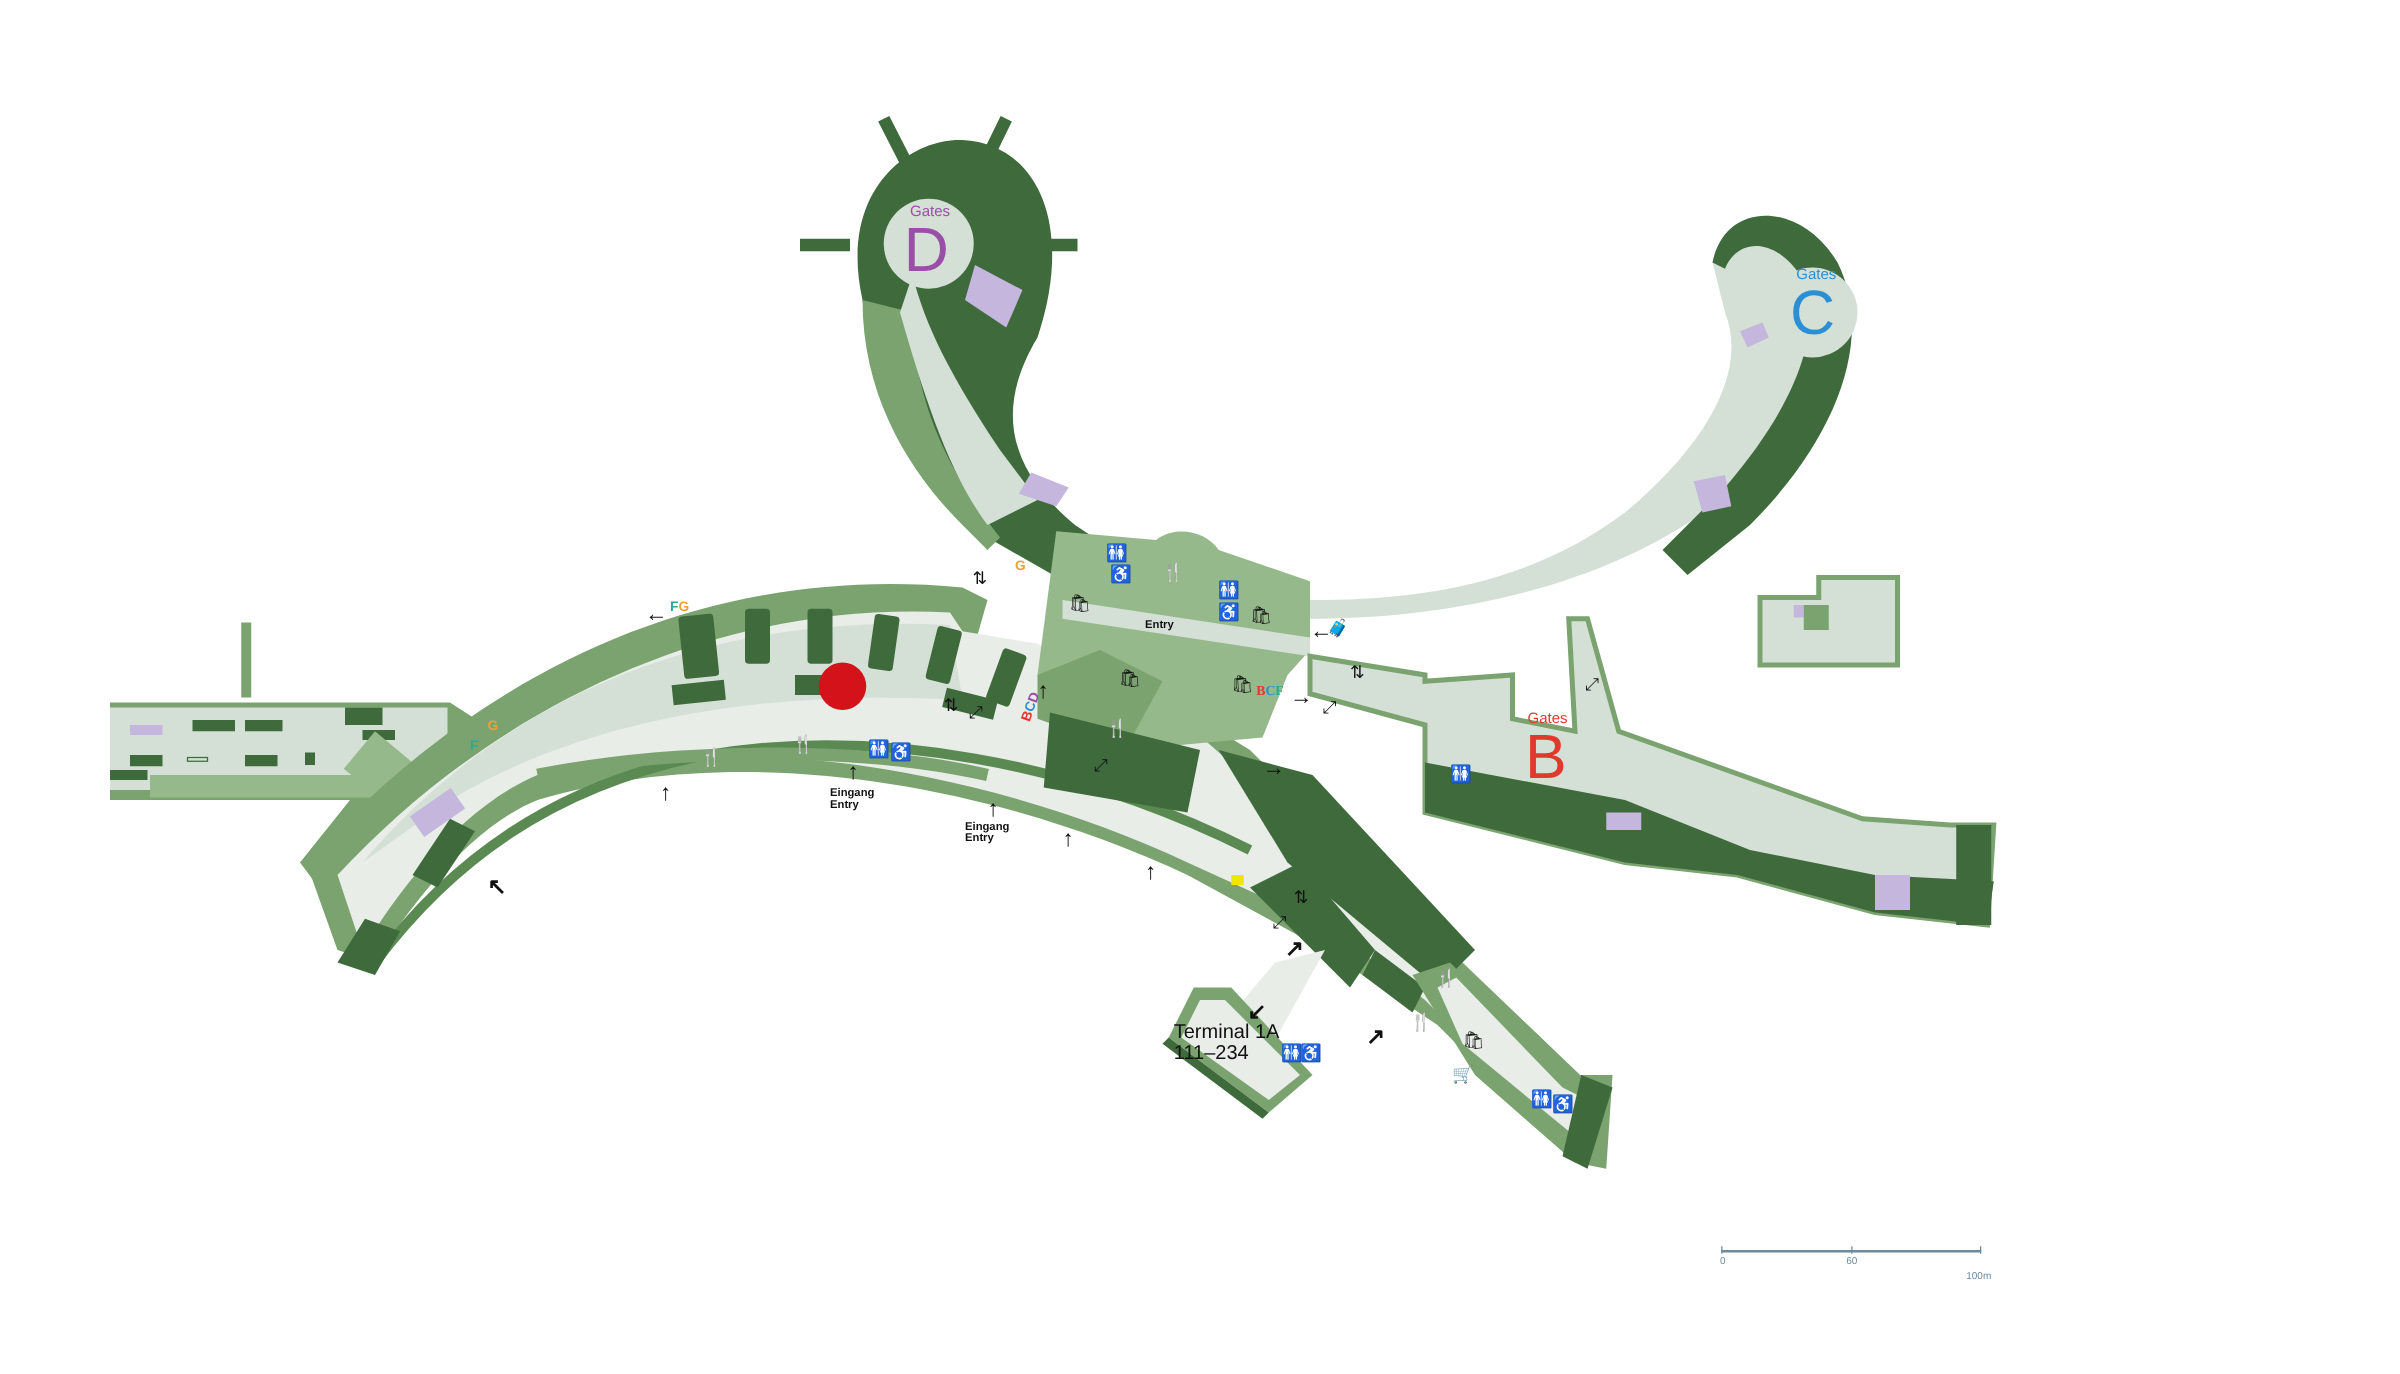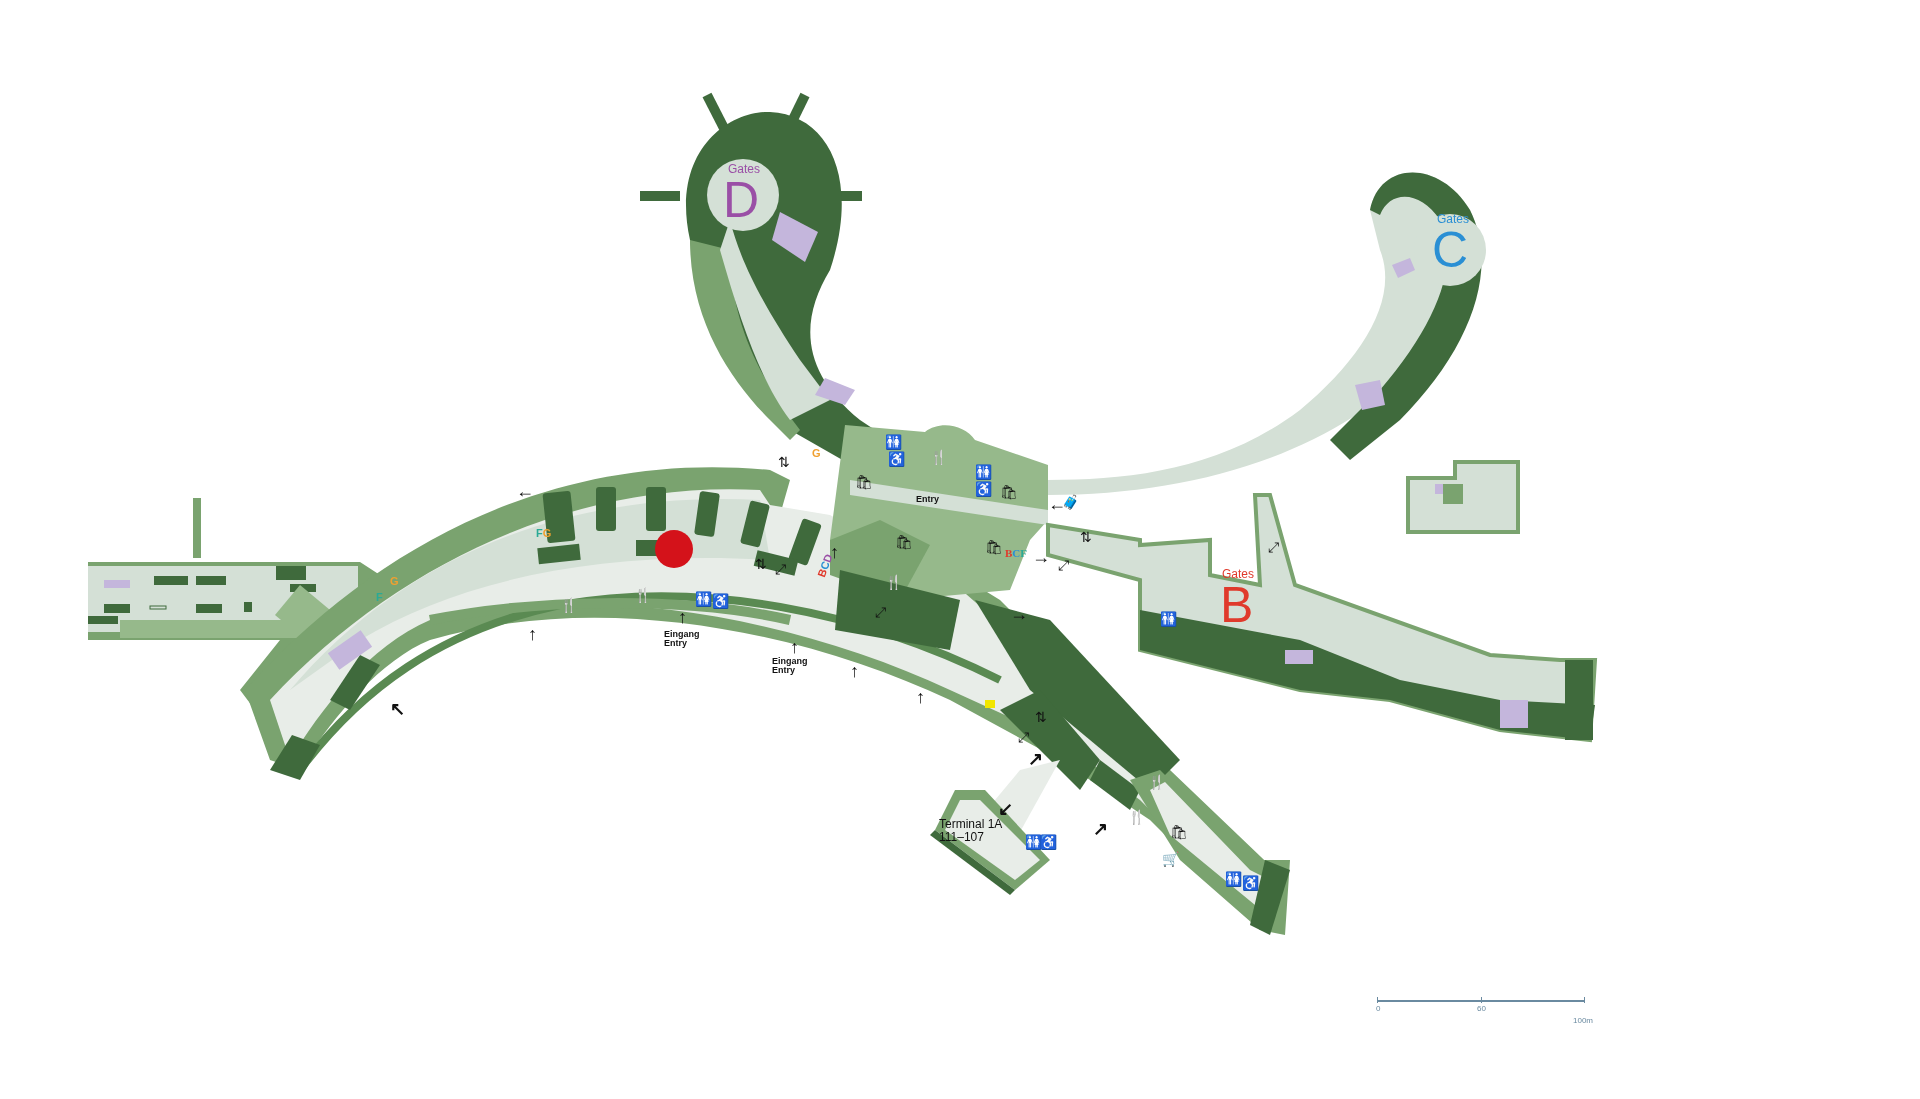--- a/index.html
+++ b/index.html
@@ -2,21 +2,21 @@
 <html><head>
 <meta charset="utf-8">
 <style>
   html,body{margin:0;padding:0;background:#ffffff;}
   body{width:1920px;height:1099px;position:relative;overflow:hidden;font-family:"Liberation Sans",sans-serif;}
   #map{position:absolute;left:0;top:0;width:1920px;height:1099px;}
   .lbl{position:absolute;white-space:nowrap;line-height:1;}
   .gates-small{font-size:12px;}
   .gate-big{font-size:50px;font-weight:400;}
   .small-txt{font-size:9px;font-weight:bold;color:#111;}
-  .t1a{font-size:12px;color:#111;line-height:1.05;}
+  .t1a{font-size:16px;color:#111;line-height:1.05;}
   .scale-lbl{font-size:8px;color:#6a8aa0;}
   .ico{position:absolute;font-size:14px;color:#111;line-height:1;}
   .arrow{position:absolute;font-size:18px;font-weight:bold;color:#111;line-height:1;}
   .letters{position:absolute;font-size:11px;font-weight:bold;line-height:1;}
 </style>
 </head>
 <body>
 
 <svg id="map" viewBox="0 0 1920 1099" xmlns="http://www.w3.org/2000/svg">
 
@@ -138,24 +138,24 @@
   <div class="small-txt">Eingang</div>
   <div class="small-txt">Entry</div>
 </div>
 <div class="lbl" style="left:772px;top:657px;">
   <div class="small-txt">Eingang</div>
   <div class="small-txt">Entry</div>
 </div>
 
 <div class="lbl" style="left:939px;top:818px;">
   <div class="t1a">Terminal 1A</div>
-  <div class="t1a">111–107</div>
-</div>
-
-<span class="letters" style="left:536px;top:481px;margin-top:47px;">
+  <div class="t1a">111–234</div>
+</div>
+
+<span class="letters" style="left:536px;top:481px;">
   <span style="color:#2aaa96">F</span><span style="color:#f0a030">G</span>
 </span>
 <span class="letters" style="left:390px;top:576px;color:#f0a030;">G</span>
 <span class="letters" style="left:376px;top:592px;color:#2aaa96;">F</span>
 <span class="letters" style="left:812px;top:448px;color:#f0a030;">G</span>
 <span class="letters" style="left:816px;top:575px;transform:rotate(-70deg);transform-origin:left top;">
   <span style="color:#e03a2c">B</span><span style="color:#2a8fd4">C</span><span style="color:#9a4fa6">D</span>
 </span>
 <span class="letters" style="left:1005px;top:548px;font-family:Liberation Serif, serif;">
   <span style="color:#e03a2c">B</span><span style="color:#2a8fd4">C</span><span style="color:#2aaa96">F</span>

